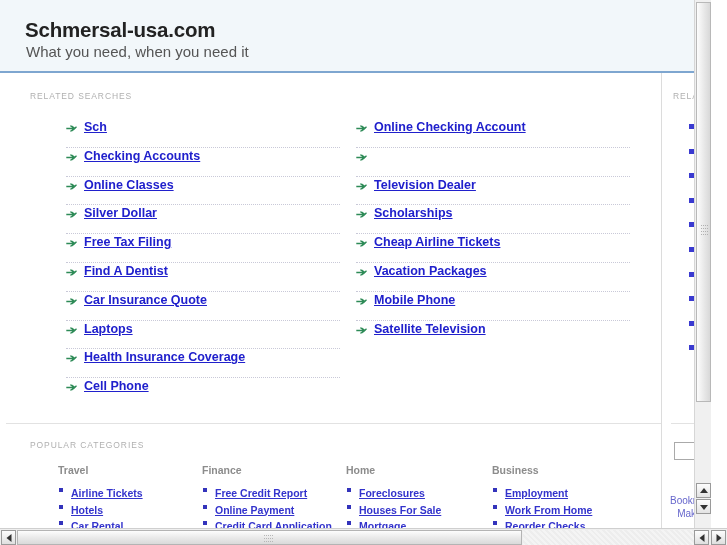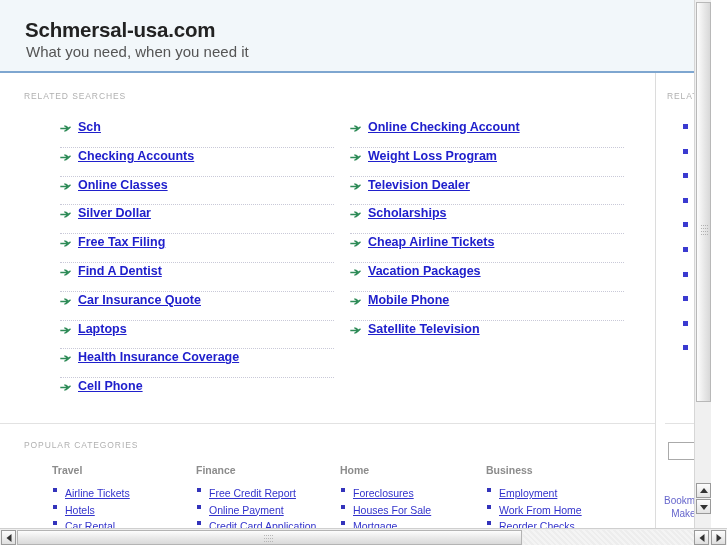--- a/index.html
+++ b/index.html
@@ -52,21 +52,21 @@
     position: absolute;
     left: 26px; top: 43px;
     font-size: 15px;
     color: #555555;
     white-space: nowrap;
   }
 
   
   #content {
     position: absolute;
-    left: 0; top: 73px;
+    left: 6px; top: 73px;
     width: 711px; height: 455px;
   }
 
   
   #main-col {
     position: absolute;
     left: 0; top: 0;
     width: 656px; height: 455px;
     border-right: 1px solid #dcdcdc;
     box-sizing: border-box;
@@ -161,20 +161,21 @@
     position: absolute;
     left: 1px; top: 5px;
     width: 4px; height: 4px;
     background: #3333bb;
   }
   .pc-link {
     font-size: 10.5px;
     color: #3333cc;
     text-decoration: underline;
     cursor: pointer;
+    font-weight: bold;
   }
 
   
   #sidebar {
     position: absolute;
     left: 657px; top: 0;
     width: 54px; height: 455px;
     overflow: hidden;
   }
   #sb-label {
@@ -502,21 +503,20 @@
                 </span>
                 <a class="rs-link" href="#">Online Checking Account</a>
               </div>
               <div class="rs-item">
                 <span class="rs-arrow">
                   <svg width="11" height="11" viewBox="0 0 11 11">
                     <path d="M1 5.5 L7 5.5 M5 3 L8.5 5.5 L5 8 M8.5 5.5 L10 4.2" stroke="#2e8b57" stroke-width="1.4" fill="none" stroke-linecap="square"></path>
                     <path d="M6.2 2.4 L9.6 5.5 L6.2 8.6 Z" fill="#2e8b57"></path>
                   </svg>
                 </span>
-                <a class="rs-link" href="#">Weight Loss Program</a>
               </div>
               <div class="rs-item">
                 <span class="rs-arrow">
                   <svg width="11" height="11" viewBox="0 0 11 11">
                     <path d="M1 5.5 L7 5.5 M5 3 L8.5 5.5 L5 8 M8.5 5.5 L10 4.2" stroke="#2e8b57" stroke-width="1.4" fill="none" stroke-linecap="square"></path>
                     <path d="M6.2 2.4 L9.6 5.5 L6.2 8.6 Z" fill="#2e8b57"></path>
                   </svg>
                 </span>
                 <a class="rs-link" href="#">Television Dealer</a>
               </div>

